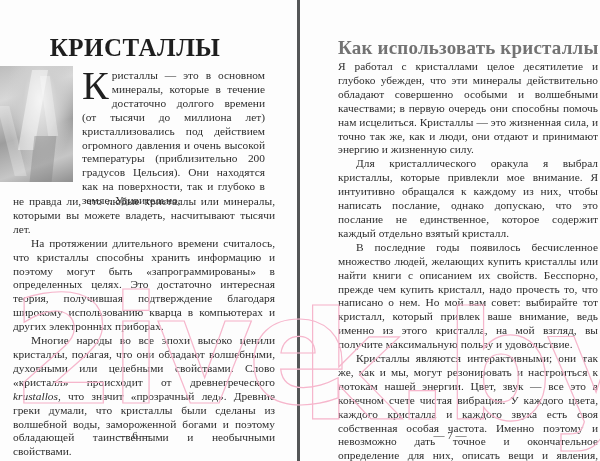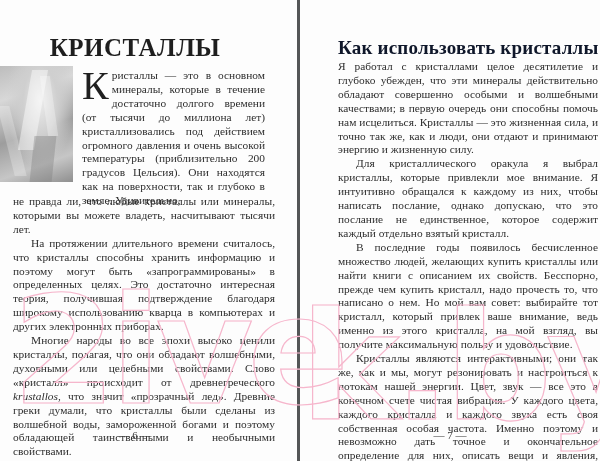--- a/index.html
+++ b/index.html
@@ -13,21 +13,21 @@
     .page { position: absolute; top: 0; height: 461px; }
     .page-left { left: 0; width: 297px; }
     .page-right { left: 300px; width: 300px; }
 
     .title-left {
       position: absolute; left: 0; width: 270px; top: 34px;
       text-align: center; font-size: 25px; font-weight: bold; letter-spacing: 0.5px; color: #1e1e1e;
     }
     .title-right {
       position: absolute; left: 38px; top: 37px;
-      font-size: 19px; font-weight: bold; color: #0f172a; letter-spacing: 0.2px;
+      font-size: 19px; font-weight: bold; color: #737373; letter-spacing: 0.2px;
     }
 
     .photo {
       position: absolute; left: 0; top: 66px; width: 73px; height: 116px;
       background:
         radial-gradient(ellipse at 55% 30%, #ececec 0%, #cfcfcf 30%, transparent 60%),
         linear-gradient(160deg, #bdbdbd 0%, #d8d8d8 25%, #9d9d9d 55%, #c6c6c6 80%, #8f8f8f 100%);
       overflow: hidden;
     }
     .photo .shard { position: absolute; background: rgba(255,255,255,0.45); }

